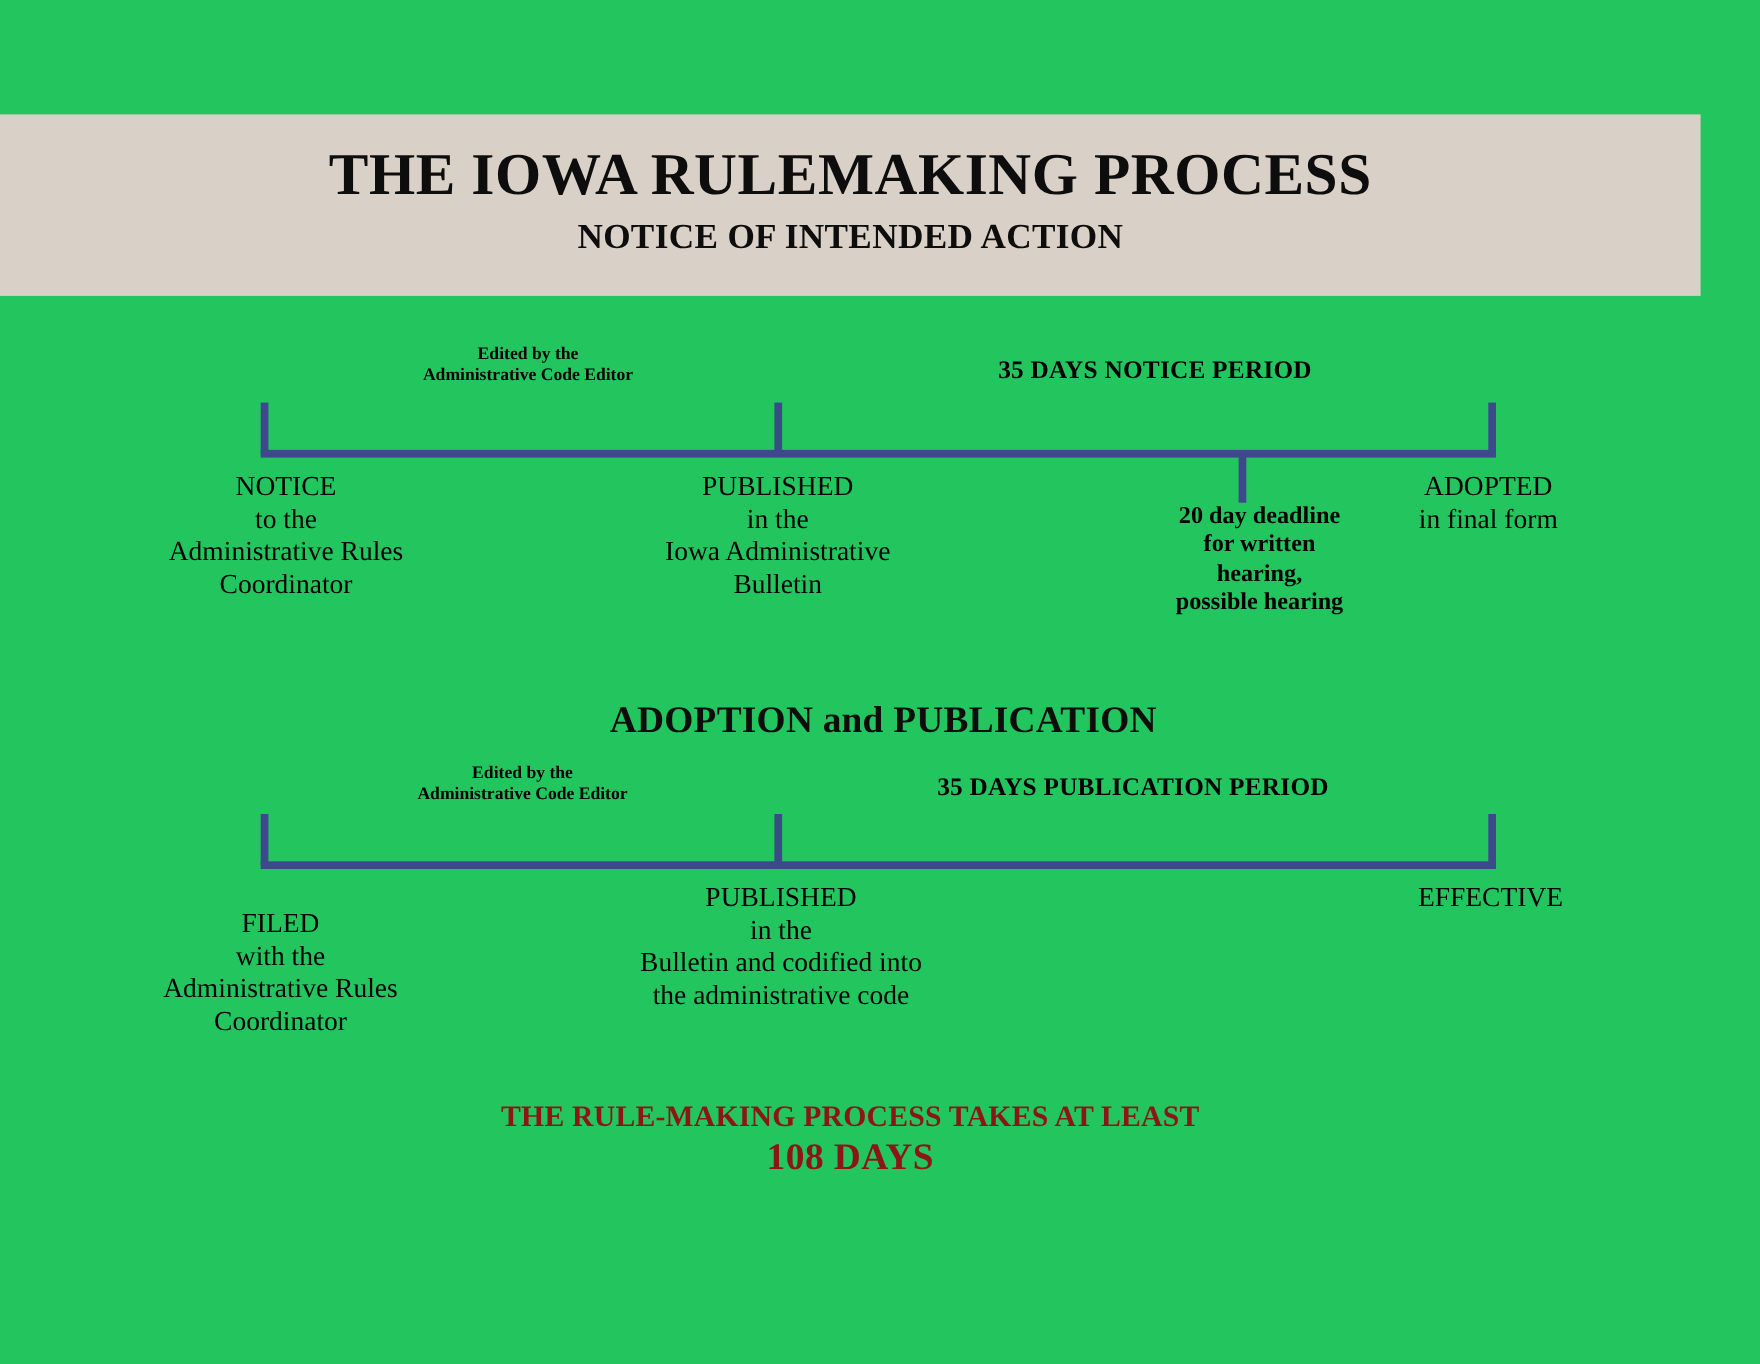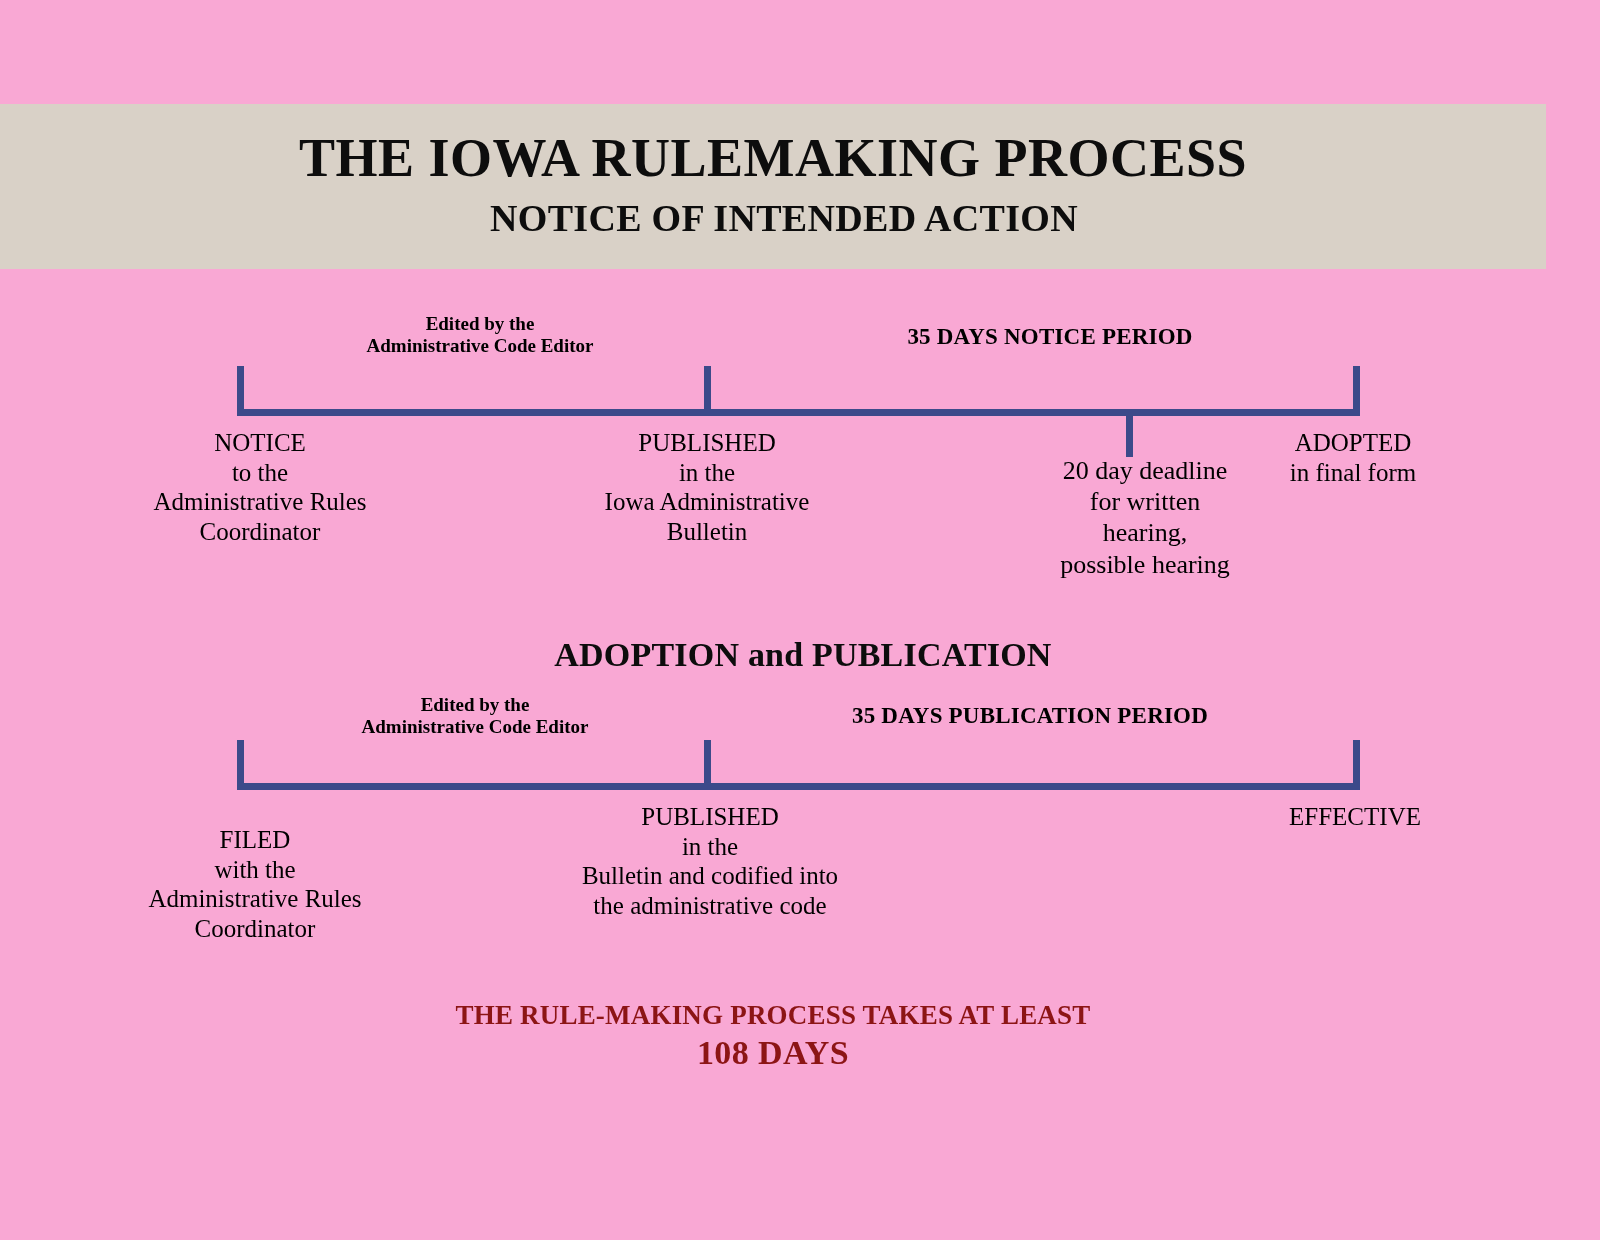--- a/index.html
+++ b/index.html
@@ -9,21 +9,21 @@
     background: #ffffff;
   }
   body {
     font-family: "Liberation Serif", "DejaVu Serif", serif;
     color: #000000;
   }
   #page {
     position: relative;
     width: 1600px;
     height: 1240px;
-    background: #f9a8d4;
+    background: #22c55e;
     overflow: hidden;
   }
 
   
   .header-band {
     position: absolute;
     left: 0;
     top: 104px;
     width: 1546px;
     height: 165px;
@@ -40,25 +40,24 @@
     letter-spacing: 0.5px;
     line-height: 1.0;
     color: #0d0d0d;
   }
   .header-subtitle {
     position: absolute;
     left: 0;
     top: 92px;
     width: 1546px;
     text-align: center;
-    font-size: 38px;
+    font-size: 32px;
     font-weight: bold;
     letter-spacing: 0.3px;
     color: #0d0d0d;
-    padding-left: 11px;
   }
 
   
   .tl-bar {
     position: absolute;
     height: 7px;
     background: #3c4a8a;
   }
   .tl-tick {
     position: absolute;
@@ -67,38 +66,38 @@
   }
 
   
   .lbl {
     position: absolute;
     text-align: center;
     color: #000000;
     line-height: 1.18;
   }
   .lbl-above-small {
-    font-size: 19px;
+    font-size: 16px;
     font-weight: bold;
   }
   .lbl-period {
     font-size: 23px;
     font-weight: bold;
     letter-spacing: 0.2px;
   }
   .lbl-node {
     font-size: 25px;
     font-weight: normal;
   }
   .lbl-node .node-head {
     display: block;
   }
   .lbl-minor {
-    font-size: 26px;
-    font-weight: normal;
+    font-size: 22px;
+    font-weight: bold;
     line-height: 1.2;
   }
   .section-heading {
     position: absolute;
     text-align: center;
     font-size: 34px;
     font-weight: bold;
     color: #0d0d0d;
     letter-spacing: 0.2px;
   }

